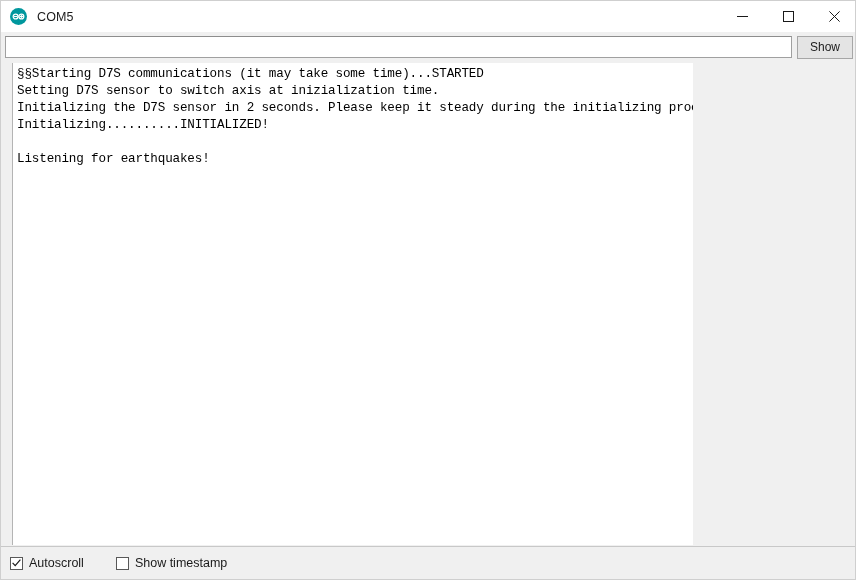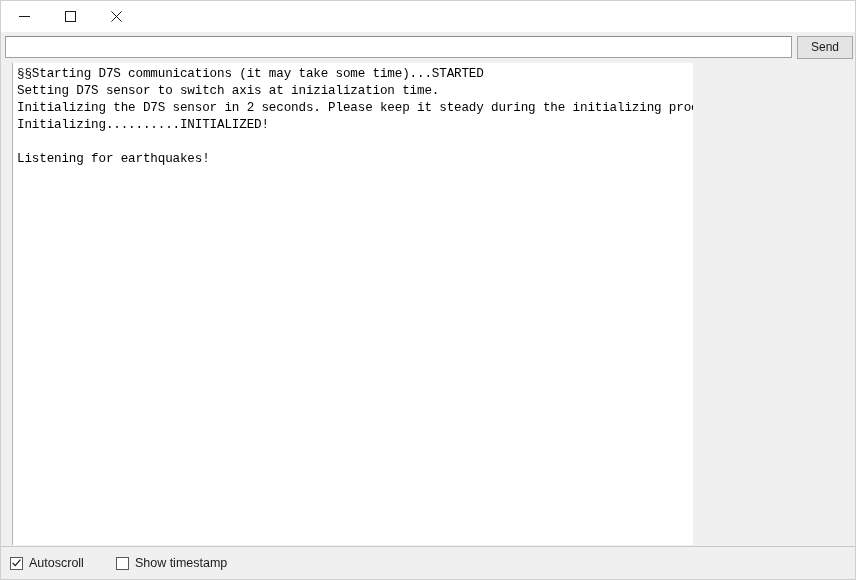--- a/index.html
+++ b/index.html
@@ -171,20 +171,35 @@
     color: #1a1a1a;
     white-space: nowrap;
   }
 </style>
 </head>
 <body>
 
 <div id="app">
 
   <div class="titlebar">
+    <div class="title-left">
+      <span>
+        <svg class="app-icon" viewBox="0 0 32 32" xmlns="http://www.w3.org/2000/svg">
+          <circle cx="16" cy="16" r="16" fill="#00979d"></circle>
+          <g fill="none" stroke="#ffffff" stroke-width="2.4">
+            <circle cx="10.6" cy="16" r="4.6"></circle>
+            <circle cx="21.4" cy="16" r="4.6"></circle>
+          </g>
+          <rect x="7.3" y="15" width="6.6" height="2" fill="#ffffff"></rect>
+          <rect x="18.1" y="15" width="6.6" height="2" fill="#ffffff"></rect>
+          <rect x="20.4" y="13" width="2" height="6" fill="#ffffff"></rect>
+        </svg>
+      </span>
+      <span class="title-text">COM5</span>
+    </div>
     <div class="win-buttons">
       <button class="win-btn minimize">
         <svg width="11" height="11" viewBox="0 0 11 11">
           <rect x="0" y="5" width="11" height="1" fill="#1a1a1a"></rect>
         </svg>
       </button>
       <button class="win-btn maximize">
         <svg width="11" height="11" viewBox="0 0 11 11">
           <rect x="0.5" y="0.5" width="10" height="10" fill="none" stroke="#1a1a1a" stroke-width="1"></rect>
         </svg>
@@ -192,21 +207,21 @@
       <button class="win-btn close">
         <svg width="11" height="11" viewBox="0 0 11 11">
           <path d="M0.4 0.4 L10.6 10.6 M10.6 0.4 L0.4 10.6" stroke="#1a1a1a" stroke-width="1" fill="none"></path>
         </svg>
       </button>
     </div>
   </div>
 
   <div class="sendrow">
     <input class="send-input" type="text" placeholder="" style="">
-    <button class="send-btn">Send</button>
+    <button class="send-btn">Show</button>
   </div>
 
   <div class="console">
     <pre class="console-text">§§Starting D7S communications (it may take some time)...STARTED
 Setting D7S sensor to switch axis at inizialization time.
 Initializing the D7S sensor in 2 seconds. Please keep it steady during the initializing process.
 Initializing..........INITIALIZED!
 
 Listening for earthquakes!</pre>
   </div>

